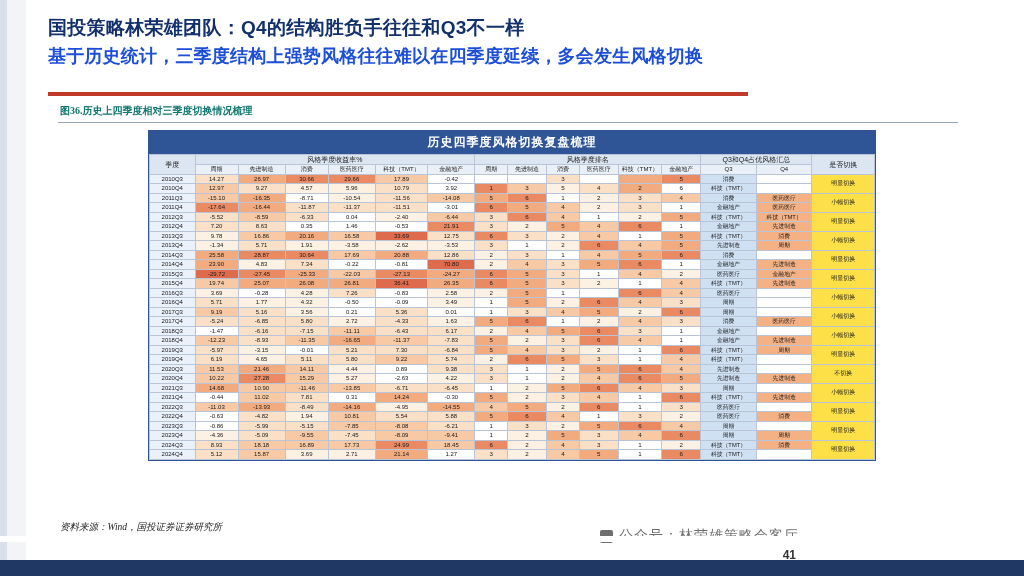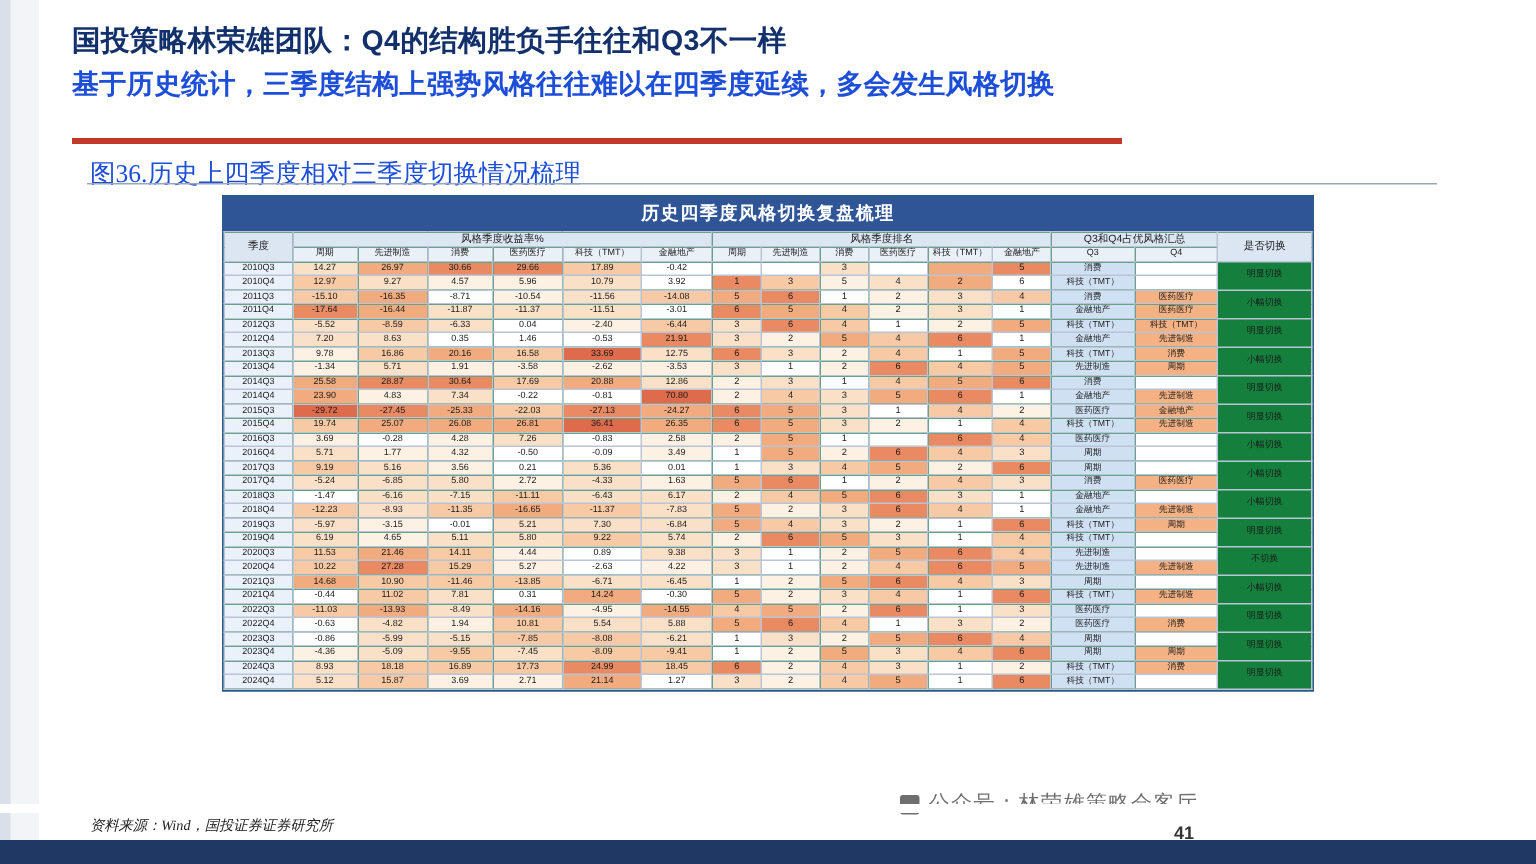--- a/index.html
+++ b/index.html
@@ -21,29 +21,29 @@
   }
   .title-line2{
     font-size:18px;font-weight:bold;color:#1d4ed8;letter-spacing:0.2px;
     line-height:26px;white-space:nowrap;margin-top:2px;
   }
   .title-rule{
     position:absolute;left:48px;top:92px;width:700px;height:4px;background:#c0392b;
   }
 
   .fig-caption{
-    position:absolute;left:60px;top:104px;font-size:17px;color:#1d4ed8;
-    font-family:"Liberation Serif", serif;font-weight:normal;
+    position:absolute;left:60px;top:104px;font-size:10px;color:#0f766e;
+    font-family:"Liberation Serif", serif;font-weight:bold;
   }
   .fig-underline{position:absolute;left:58px;top:122px;width:900px;height:1px;background:#9aa7bb;}
 
   .table-wrap{
     position:absolute;left:148px;top:130px;width:728px;
     border:1px solid #2f5597;
-    background:#15803d;
+    background:#fde047;
     box-sizing:border-box;
   }
   .tbl-title{
     background:#2f5597;color:#fff;text-align:center;
     font-size:12px;font-weight:bold;letter-spacing:1px;
     padding:3px 0 3px 0;
     font-family:"Liberation Sans", sans-serif;
   }
   table.main{
     border-collapse:collapse;width:100%;table-layout:fixed;
@@ -77,21 +77,21 @@
   .h2{background:#fbe0c8;}
   .h3{background:#f7c9a4;}
   .h4{background:#f2ab7f;}
   .h5{background:#e98a63;}
   .h6{background:#de6b4c;}
   .bl{background:#cfe0f3;color:#14427a;}
   .or{background:#f4b183;}
   .wh{background:#ffffff;}
 
   .src{
-    position:absolute;left:60px;top:544px;font-size:9.5px;color:#222;
+    position:absolute;left:60px;top:521px;font-size:9.5px;color:#222;
     font-style:italic;font-family:"Liberation Serif", serif;
   }
   .bottom-bar{position:absolute;left:0;top:560px;width:1024px;height:16px;background:#1f3864;}
   .bottom-bar2{position:absolute;left:0;top:536px;width:1024px;height:6px;background:#ffffff;}
   .page-num{
     position:absolute;right:24px;top:548px;font-size:12px;color:#333;font-weight:bold;
   }
   .wm{
     position:absolute;left:600px;top:527px;font-size:14px;color:#555;
     letter-spacing:1px;opacity:.85;

